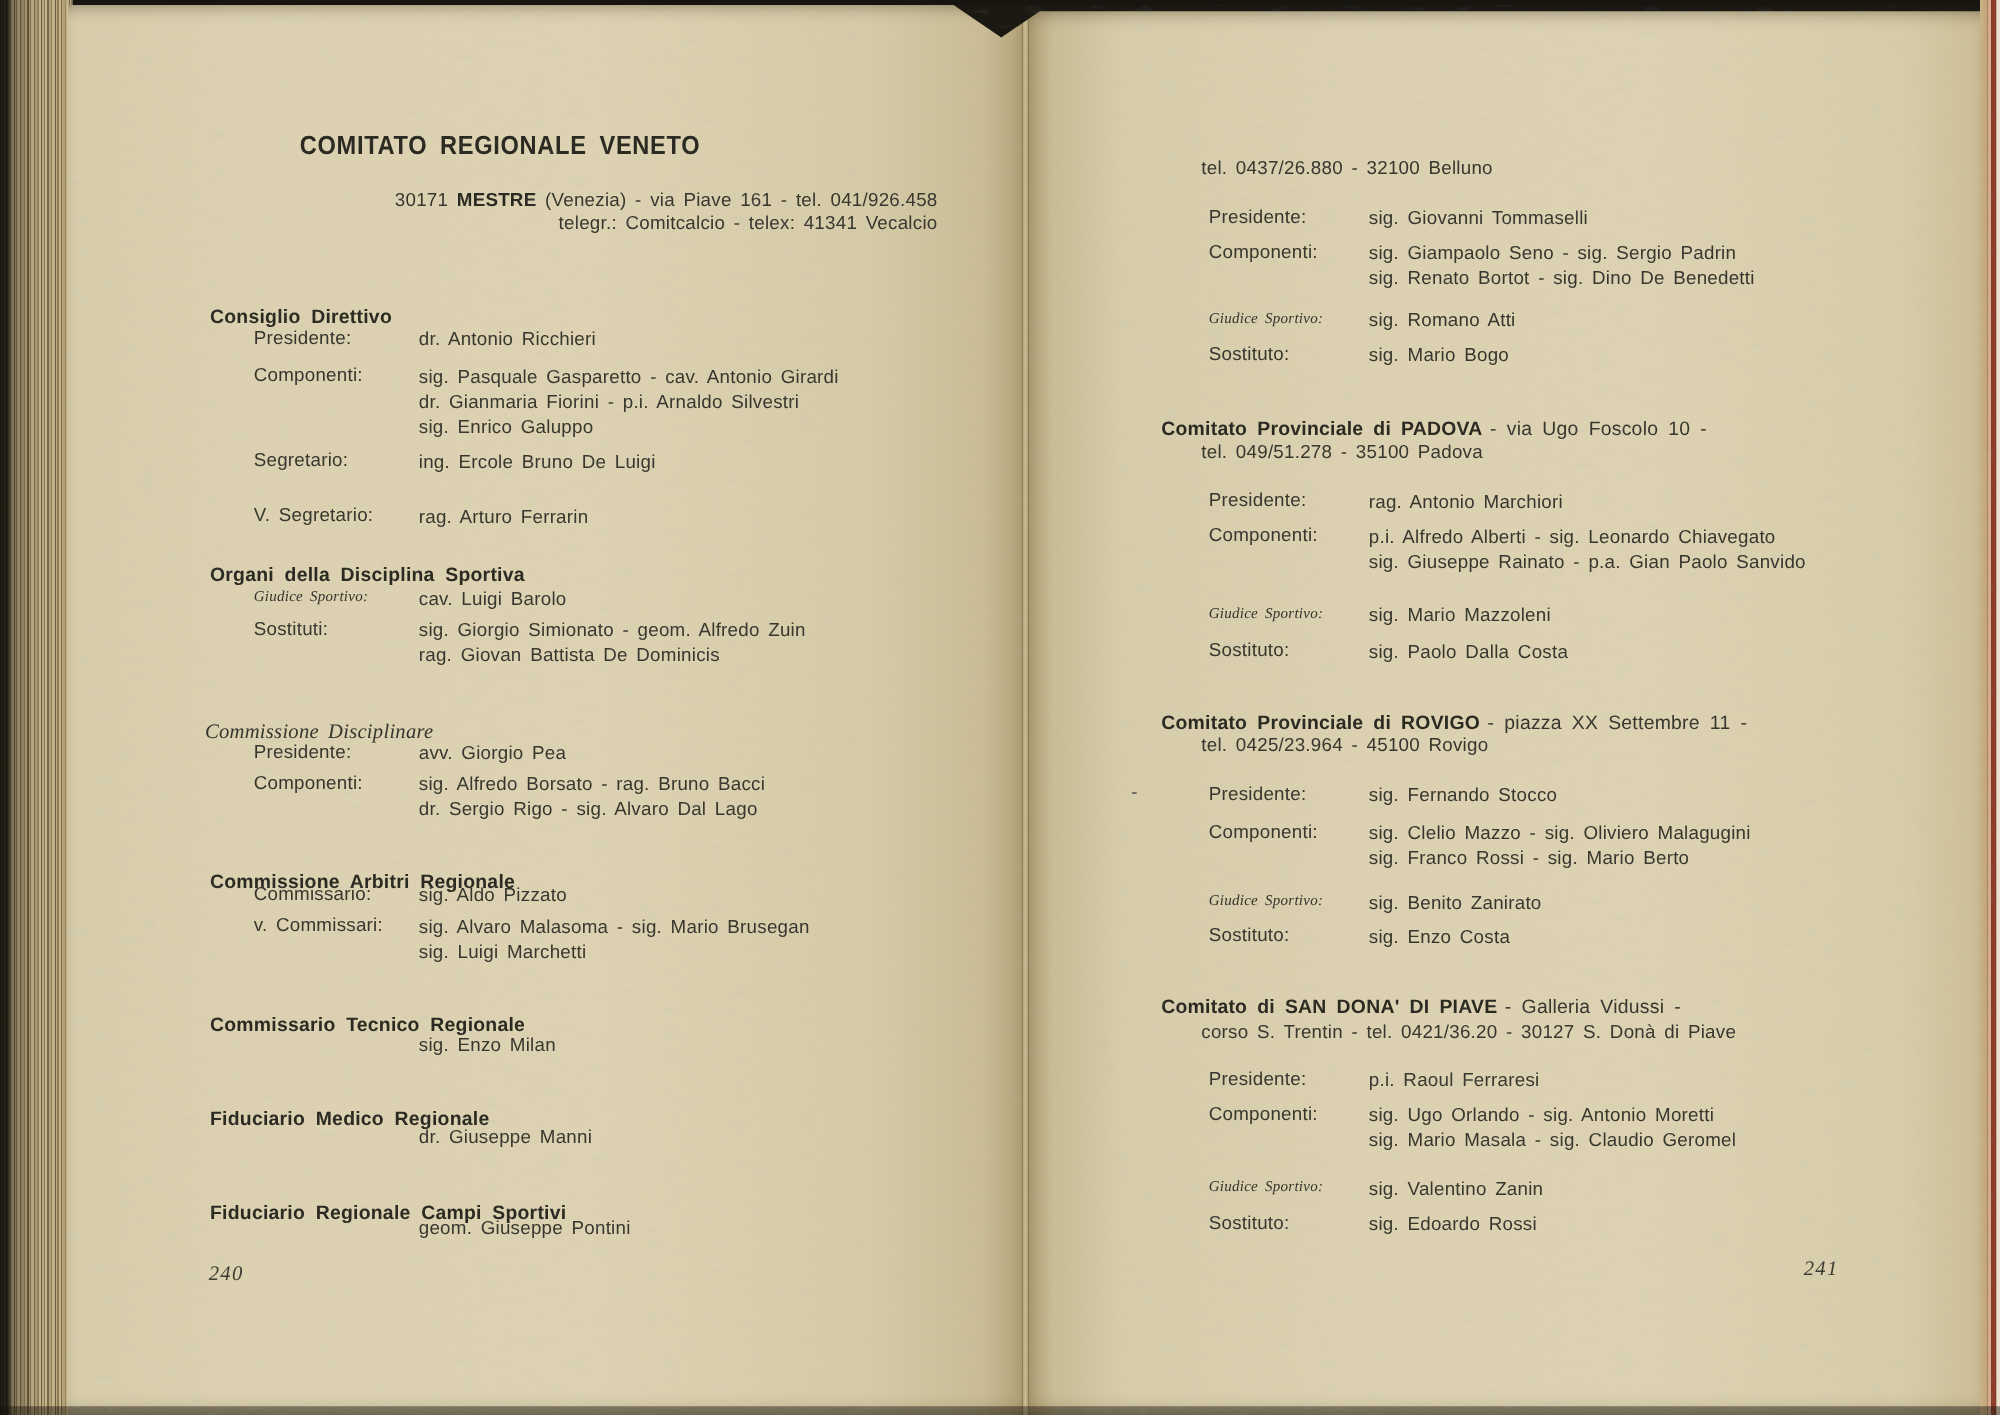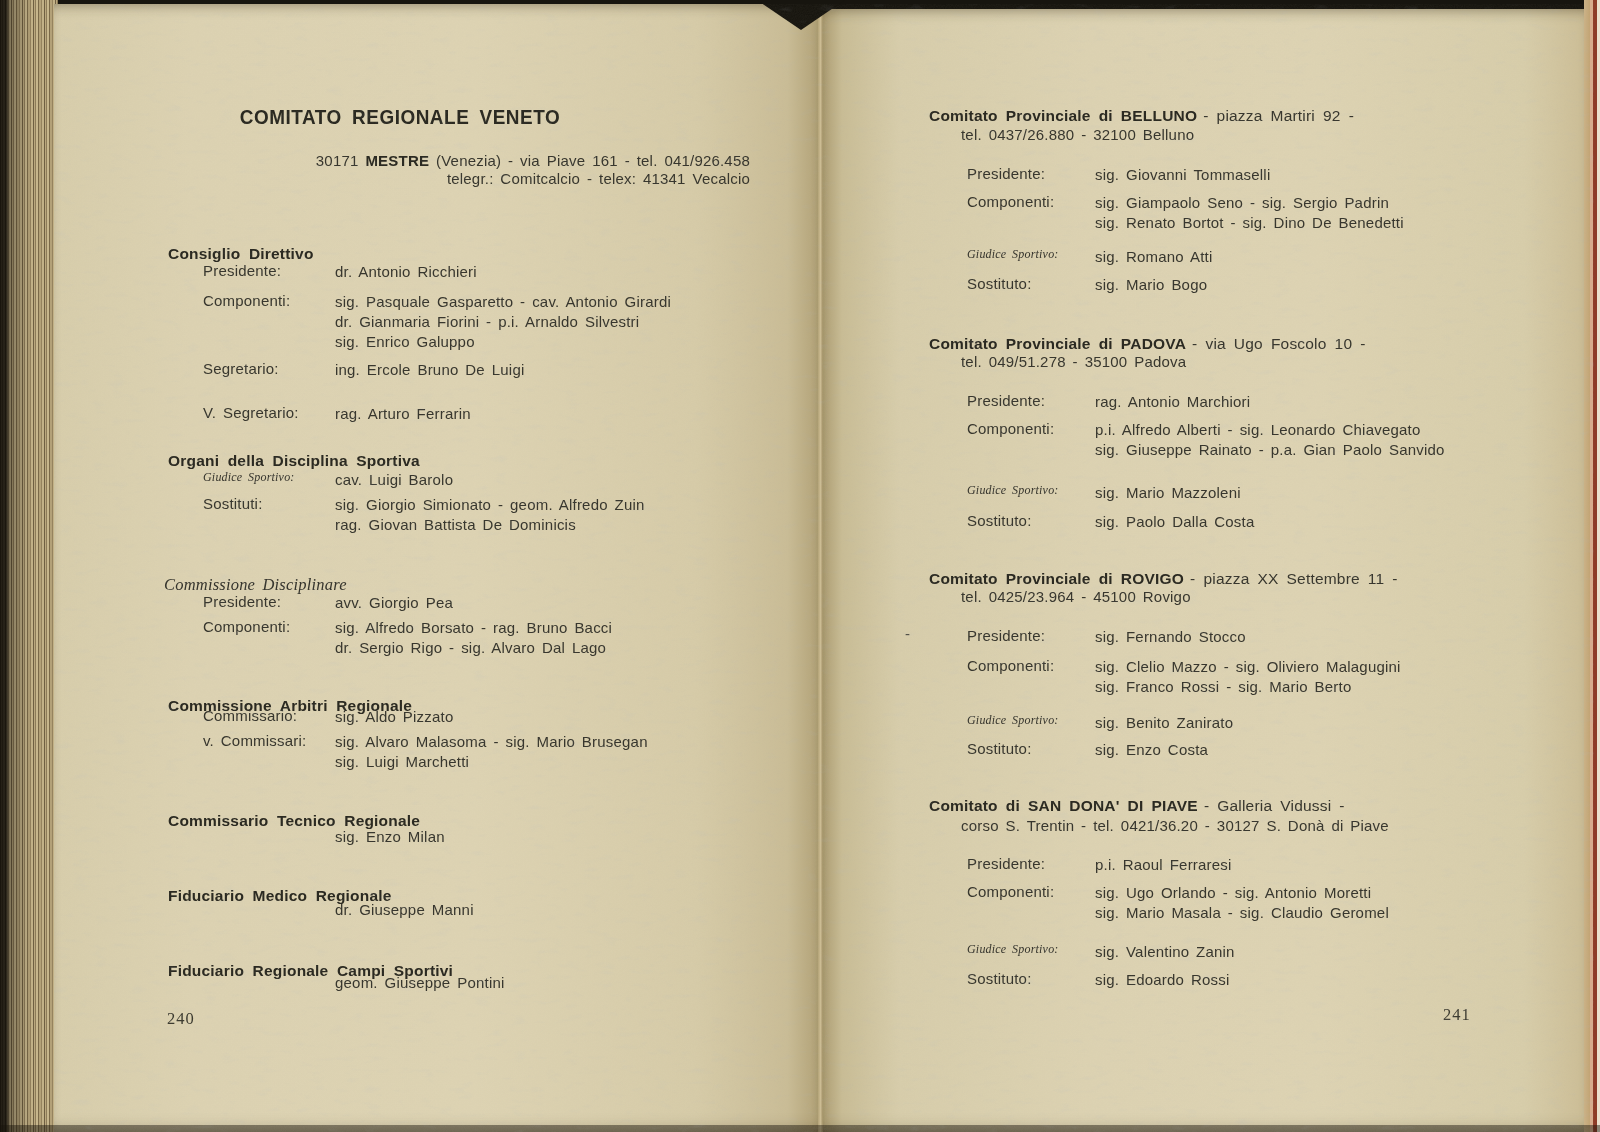--- a/index.html
+++ b/index.html
@@ -78,21 +78,21 @@
   .vline{display:block;line-height:19.8px;}
   .ital{
     font-family:"Liberation Serif", serif;font-style:italic;
     font-size:12px;color:#32312a;
   }
   .chead{left:106px;font-size:15.5px;color:#35342c;word-spacing:3.5px;}
   .chead .cb{font-weight:bold;color:#28271f;}
   .chead .cr{margin-left:6px;}
   .chead2{left:138px;font-size:15px;}
   .pagenum{
-    font-family:"Liberation Serif", serif;
+    font-family:"Liberation Serif", serif;font-style:italic;
     font-size:16.5px;color:#3a392f;letter-spacing:1px;
   }
   .stray{font-size:15px;color:#4a493f;}
 </style>
 </head>
 <body>
 
 <div class="book">
 
   <div class="stack-edge"></div>
@@ -201,23 +201,20 @@
       <span class="val">
           <span class="vline">geom. Giuseppe Pontini</span>
         </span>
     </div>
 
     <div class="abs pagenum" style="left:113px;top:1005px">240</div>
   </div>
 
   <div class="page page-right">
 
-    <div class="abs chead" style="top:98px">
-      <span class="cb">Comitato Provinciale di BELLUNO</span><span class="cr">- piazza Martiri 92 -</span>
-    </div>
     <div class="abs chead2" style="top:117px">tel. 0437/26.880 - 32100 Belluno</div>
     <div class="abs rowR" style="top:156px">
       <span class="lbl">Presidente:</span>
       <span class="val">
           <span class="vline">sig. Giovanni Tommaselli</span>
         </span>
     </div>
     <div class="abs rowR" style="top:184px">
       <span class="lbl">Componenti:</span>
       <span class="val">

